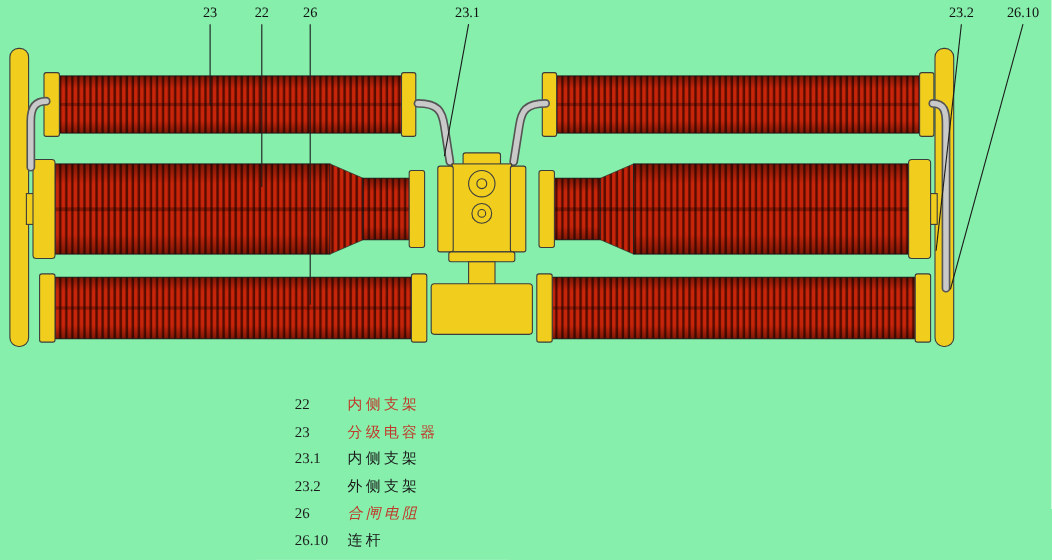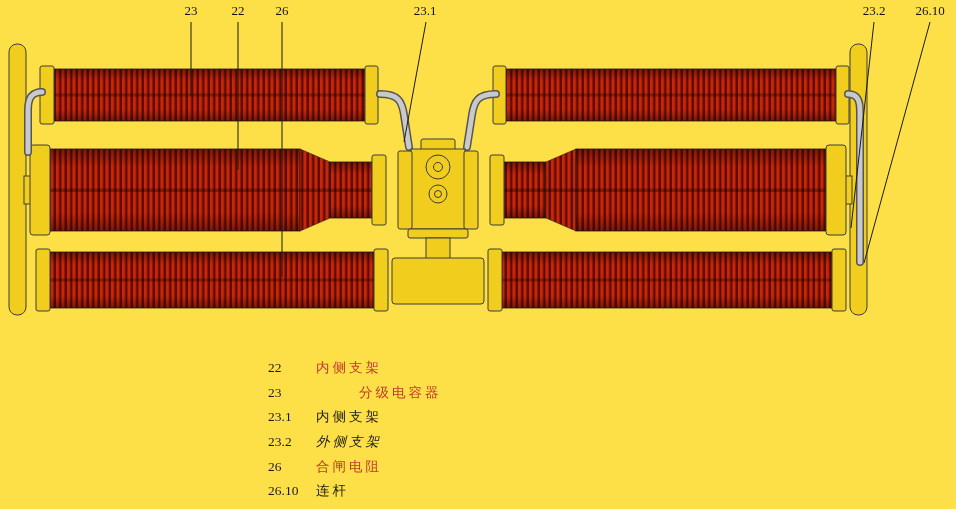--- a/index.html
+++ b/index.html
@@ -1,17 +1,17 @@
 <!DOCTYPE html>
 <html><head>
 <meta charset="utf-8">
 <style>
   html,body { margin:0; padding:0; background:#ffffff; }
   .stage {
-    position:relative; width:956px; height:509px; background:#fde047;
+    position:relative; width:956px; height:509px; background:#86efac;
     overflow:hidden; font-family:"Liberation Serif", serif;
   }
   .diagram-svg { position:absolute; left:0; top:0; }
   .callout { font:13px "Liberation Serif", serif; fill:#111111; }
   .legend {
     position:absolute; left:268px; top:356px;
     font-size:13.5px; color:#1a1a1a;
   }
   .legend-row { display:flex; align-items:center; height:24.6px; }
   .lnum { display:inline-block; width:48px; color:#1a1a1a; }
@@ -145,33 +145,33 @@
     <text class="callout" x="930" y="15" text-anchor="middle">26.10</text>
   </svg>
 
   <div class="legend">
     <div class="legend-row">
       <span class="lnum">22</span>
       <span class="llabel" style="color: rgb(192, 57, 43);">内侧支架</span>
     </div>
     <div class="legend-row">
       <span class="lnum">23</span>
-      <span class="llabel" style="color: rgb(192, 57, 43); margin-left: 43px;">分级电容器</span>
+      <span class="llabel" style="color: rgb(192, 57, 43);">分级电容器</span>
     </div>
     <div class="legend-row">
       <span class="lnum">23.1</span>
       <span class="llabel" style="color: rgb(26, 26, 26); font-family: Liberation Mono, monospace;">内侧支架</span>
     </div>
     <div class="legend-row">
       <span class="lnum">23.2</span>
-      <span class="llabel" style="color: rgb(26, 26, 26); font-style: italic;">外侧支架</span>
+      <span class="llabel" style="color: rgb(26, 26, 26);">外侧支架</span>
     </div>
     <div class="legend-row">
       <span class="lnum">26</span>
-      <span class="llabel" style="color: rgb(192, 57, 43);">合闸电阻</span>
+      <span class="llabel" style="color: rgb(192, 57, 43); font-style: italic;">合闸电阻</span>
     </div>
     <div class="legend-row">
       <span class="lnum">26.10</span>
       <span class="llabel" style="color: rgb(26, 26, 26);">连杆</span>
     </div>
   </div>
 
 </div>
 
 </body></html>

